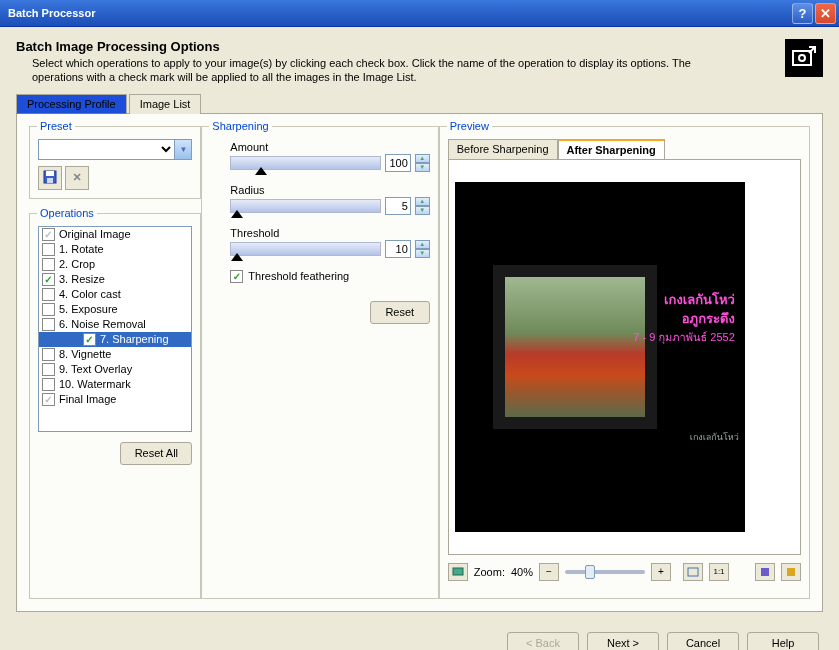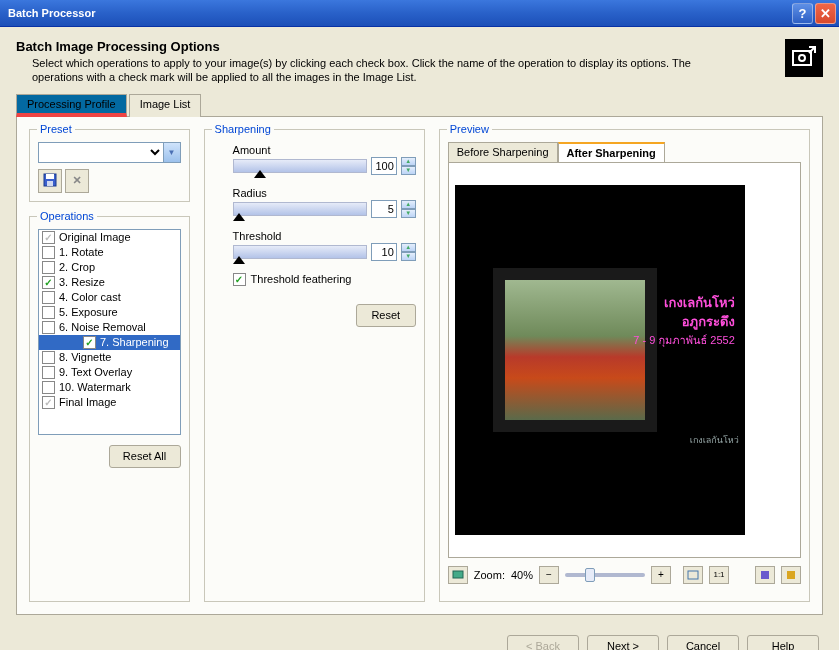--- a/index.html
+++ b/index.html
@@ -14,23 +14,23 @@
 .content { padding: 12px 16px 10px 16px; position: relative; }
 
 .header { display: flex; align-items: flex-start; margin-bottom: 8px; }
 .header-text { flex: 1; }
 .header-text h1 { font-size: 13px; font-weight: bold; margin-bottom: 2px; }
 .header-text p { font-size: 11px; color: #000; margin-left: 16px; line-height: 1.3; max-width: 680px; }
 .header-icon { width: 38px; height: 38px; background: #000; display: flex; align-items: center; justify-content: center; margin-left: 10px; }
 
 .tab-strip { display: flex; border-bottom: 1px solid #aca899; }
 .tab { padding: 3px 10px; border: 1px solid #aca899; border-bottom: none; background: #ece9d8; margin-right: 2px; cursor: pointer; position: relative; top: 1px; }
-.tab.active { background: #0369a1; border-bottom: 4px solid #ef4444; }
-
-.panel-body { border: 1px solid #aca899; border-top: none; background: #fcfcf9; padding: 12px; height: 498px; display: flex; gap: 14px; }
+.tab.active { background: #1d4ed8; border-bottom: 1px solid #ef4444; }
+
+.panel-body { border: 1px solid #aca899; border-top: none; background: #fcfcf9; padding: 12px; height: 498px; display: flex; gap: 0; }
 
 .col-left { width: 180px; display: flex; flex-direction: column; }
 .col-mid { width: 248px; }
 .col-right { flex: 1; }
 
 .groupbox { border: 1px solid #c9c7ba; padding: 10px 8px 8px 8px; position: relative; margin-top: 0; }
 .groupbox > .legend { position: absolute; top: -7px; left: 7px; background: #fcfcf9; padding: 0 3px; color: #0046d5; font-size: 11px; }
 .groupbox + .groupbox { margin-top: 14px; }
 
 .preset-combo { display: flex; gap: 0; margin-top: 2px; }

